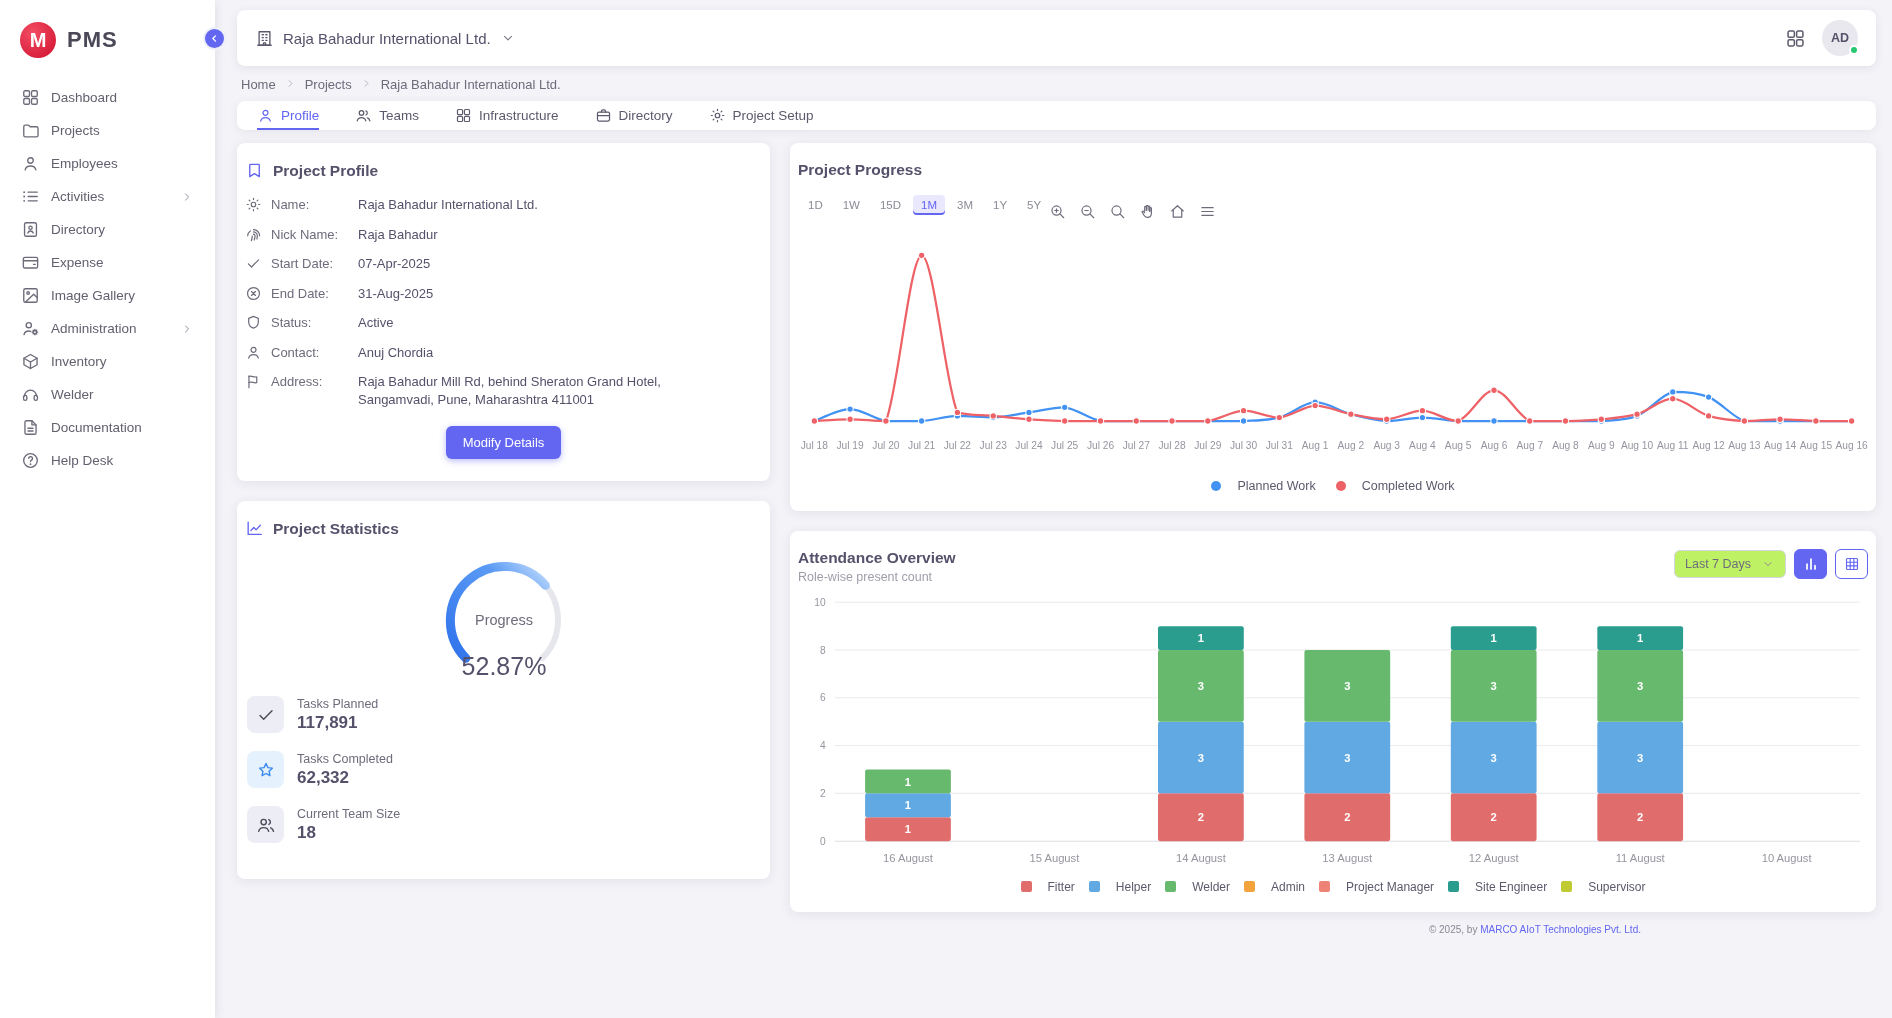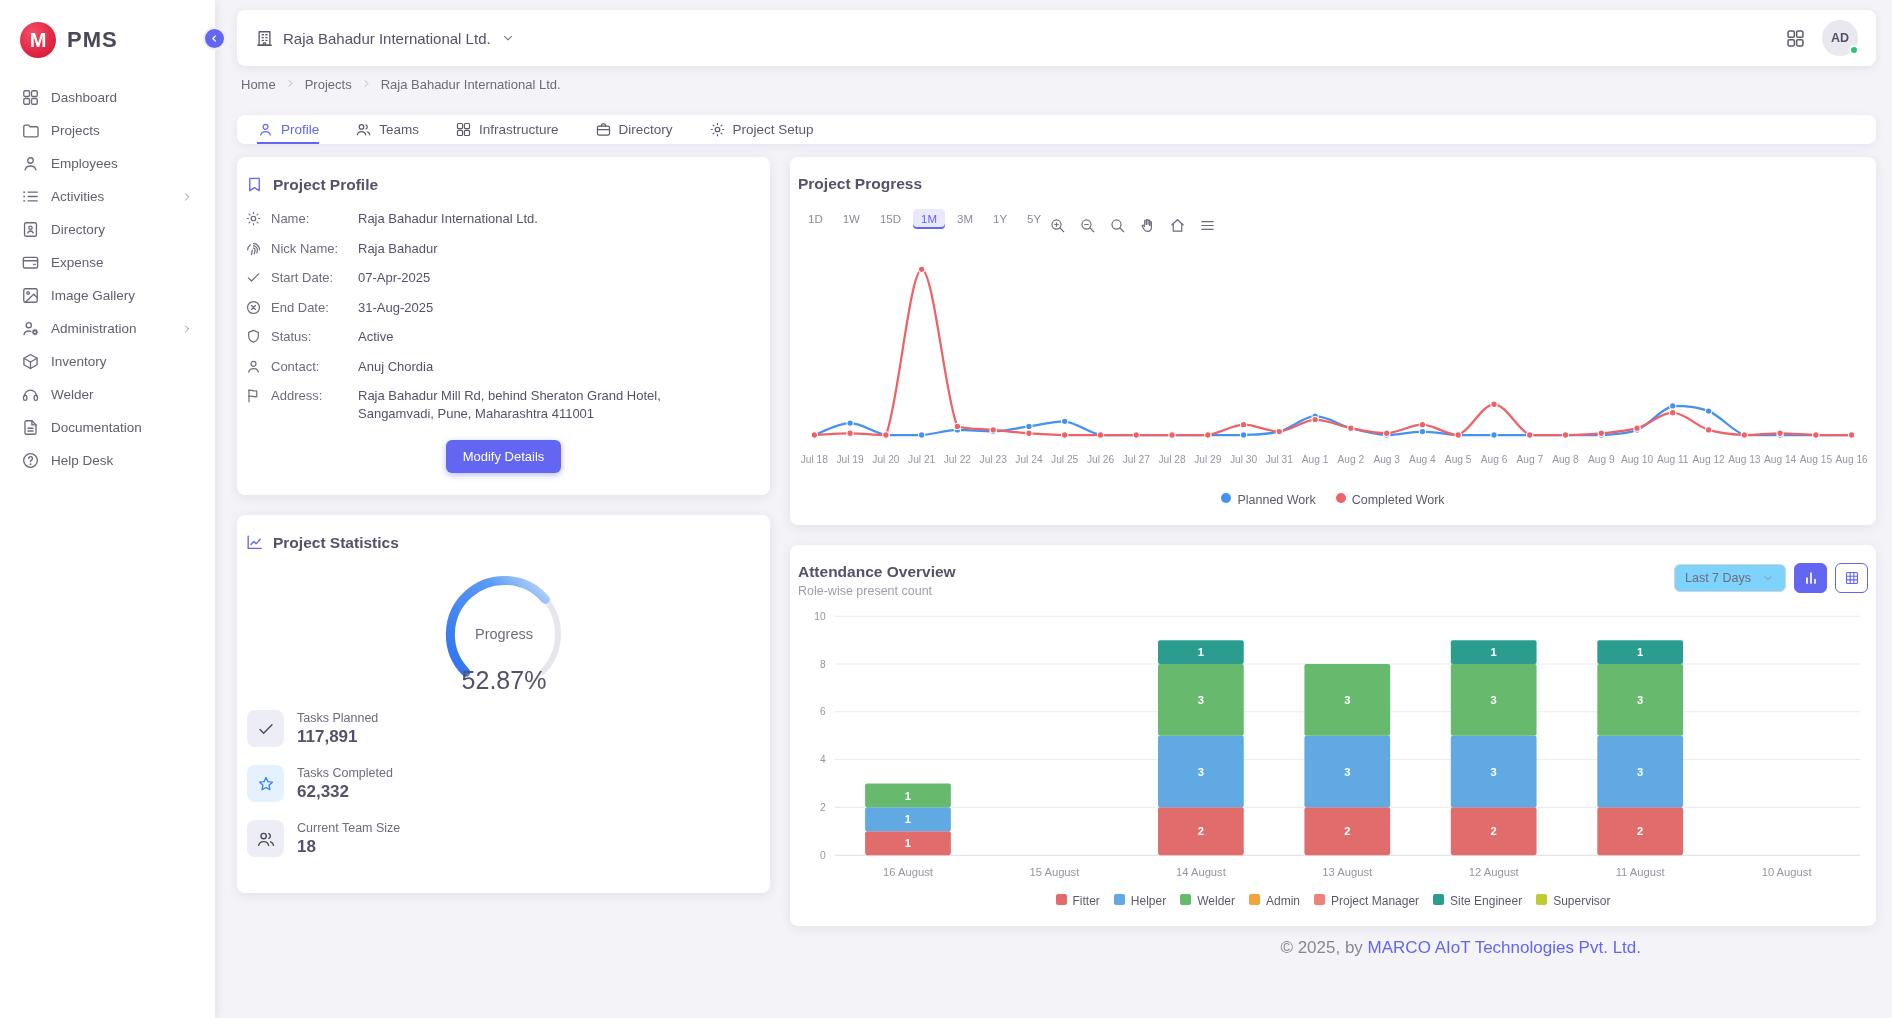--- a/index.html
+++ b/index.html
@@ -39,21 +39,21 @@
   .company-name{font-size:15px;font-weight:500;color:#55516b}
   .company .chev{width:16px;height:16px;color:#7d7a89}
   .top-right{display:flex;align-items:center;gap:16px}
   .apps{width:21px;height:21px;color:#5d596c;cursor:pointer}
   .avatar{position:relative;width:36px;height:36px;border-radius:50%;background:#e8e8ee;
     display:flex;align-items:center;justify-content:center;font-size:12.5px;font-weight:700;color:#55516b;cursor:pointer}
   .online-dot{position:absolute;right:-1px;bottom:1px;width:10px;height:10px;border-radius:50%;
     background:#28c76f;border:2px solid #fff}
 
   
-  .breadcrumb{display:flex;align-items:flex-start;gap:8px;padding:11px 4px 23px;font-size:13px;color:#6e6b7b}
+  .breadcrumb{display:flex;align-items:flex-start;gap:8px;padding:11px 4px 9px;font-size:13px;color:#6e6b7b}
   .bc-item{cursor:pointer}
   .bc-item.last{cursor:default;color:#6e6b7b}
   .bc-sep .ico{width:13px;height:13px;color:#b4b2bc}
 
   
   .tabsbar{height:29px;background:#fff;border-radius:8px;box-shadow:0 2px 10px rgba(47,43,61,.07);
     display:flex;align-items:stretch;gap:36px;padding:0 20px;margin-bottom:13px}
   .tab{display:flex;align-items:center;gap:7px;font-size:13.5px;color:#5d596c;cursor:pointer;
     border-bottom:2px solid transparent;padding-top:2px}
   .tab .ico{width:17px;height:17px}
@@ -93,37 +93,37 @@
   .ranges{display:flex;align-items:center;gap:4px}
   .range-pill{font-size:11.5px;font-weight:500;color:#8c8a96;padding:4px 8px;border-radius:4px;cursor:pointer}
   .range-pill.active{color:var(--accent,#6366f1);background:#e9e8fd;box-shadow:inset 0 -2px 0 var(--accent,#6366f1)}
   .toolbar{display:flex;align-items:center;gap:13px;margin-top:14px}
   .tool{width:17px;height:17px;color:#6e6b7b;cursor:pointer}
   .chart-svg{width:100%;display:block;margin-top:6px}
   .axis-lbl{font-size:10px;fill:#97949f;font-family:"Liberation Sans",sans-serif}
   .axis-lbl-b{font-size:11px;fill:#97949f;font-family:"Liberation Sans",sans-serif}
   .seg-lbl{font-size:11px;font-weight:700;fill:#fff;font-family:"Liberation Sans",sans-serif}
   .legend{display:flex;align-items:center;justify-content:center;gap:20px;margin-top:8px;flex-wrap:wrap}
-  .legend-item{display:flex;gap:6px;font-size:12.5px;color:#5d596c;cursor:pointer}
+  .legend-item{display:flex;align-items:center;gap:16px;font-size:12.5px;color:#5d596c;cursor:pointer}
   .legend-dot{width:10px;height:10px;border-radius:50%}
   .legend-sq{width:11px;height:11px;border-radius:2px}
 
   
   .att-head{display:flex;align-items:flex-start;justify-content:space-between}
   .att-controls{display:flex;align-items:center;gap:8px}
   .select{display:flex;align-items:center;gap:10px;border:1px solid #d5d3dd;border-radius:6px;
-    padding:6px 10px;font-size:12.5px;color:#6e6b7b;cursor:pointer;background:#7dd3fc}
+    padding:6px 10px;font-size:12.5px;color:#6e6b7b;cursor:pointer;background:#bef264}
   .select .chev-sm{width:14px;height:14px;color:#8c8a96}
   .tgl{width:33px;height:30px;border-radius:6px;display:flex;align-items:center;justify-content:center;
     cursor:pointer;background:#fff;border:1px solid var(--accent,#6366f1);color:var(--accent,#6366f1)}
   .tgl.active{background:var(--accent,#6366f1);color:#fff;border-color:var(--accent,#6366f1)}
   .tgl .ico-wrap{width:16px;height:16px}
 
   
-  .footer{padding:12px 235px 6px 0;text-align:right;font-size:17px;color:#8a8794}
+  .footer{padding:12px 235px 6px 0;text-align:right;font-size:10px;color:#8a8794}
   .footer-link{color:var(--accent,#6366f1);text-decoration:none;cursor:pointer}
 </style>
 </head>
 <body>
 
 <aside class="sidebar">
   <div class="logo">
     <span class="logo-mark">M</span>
     <span class="logo-text">PMS</span>
   </div>

